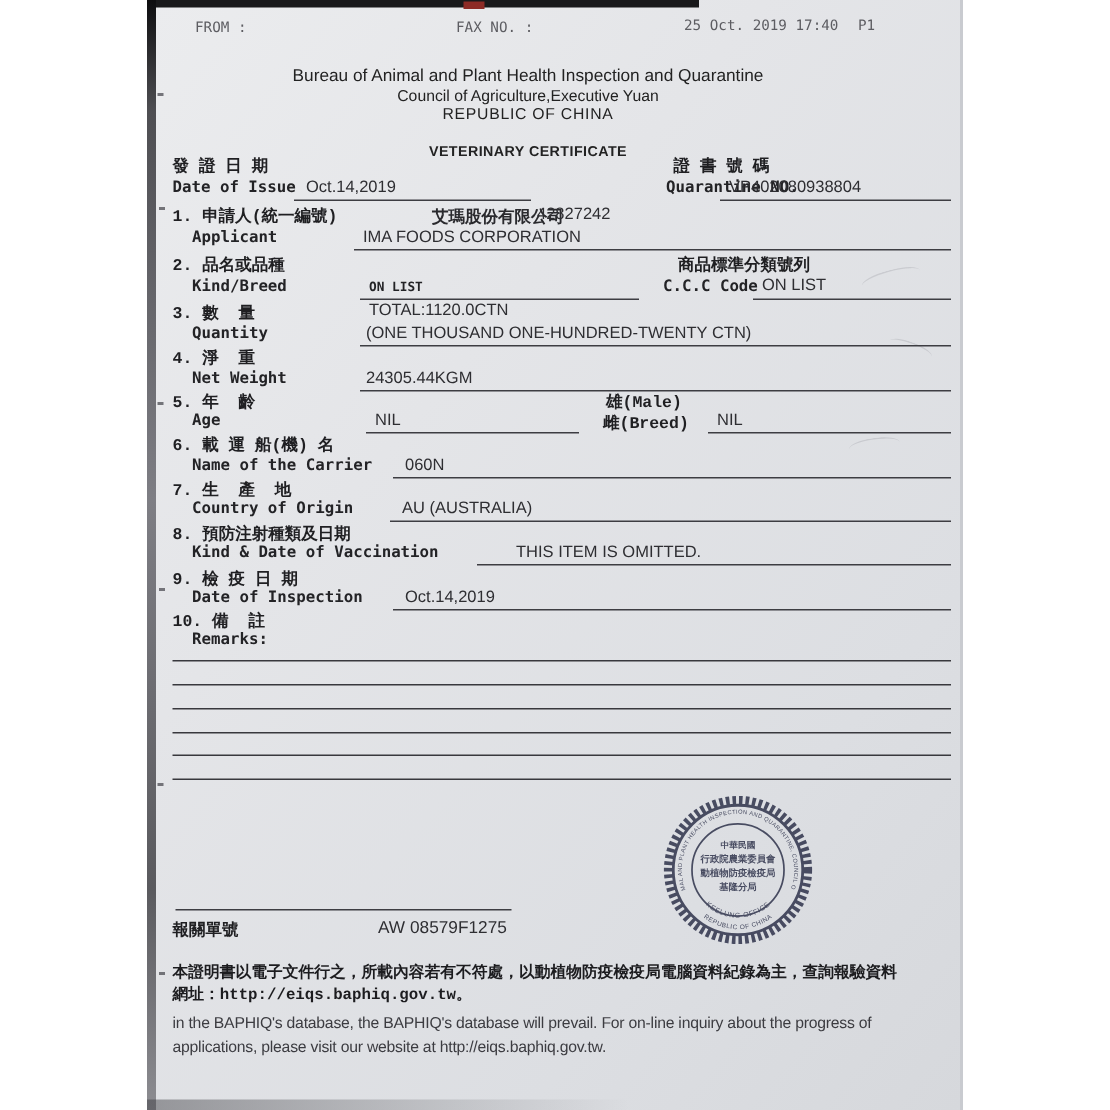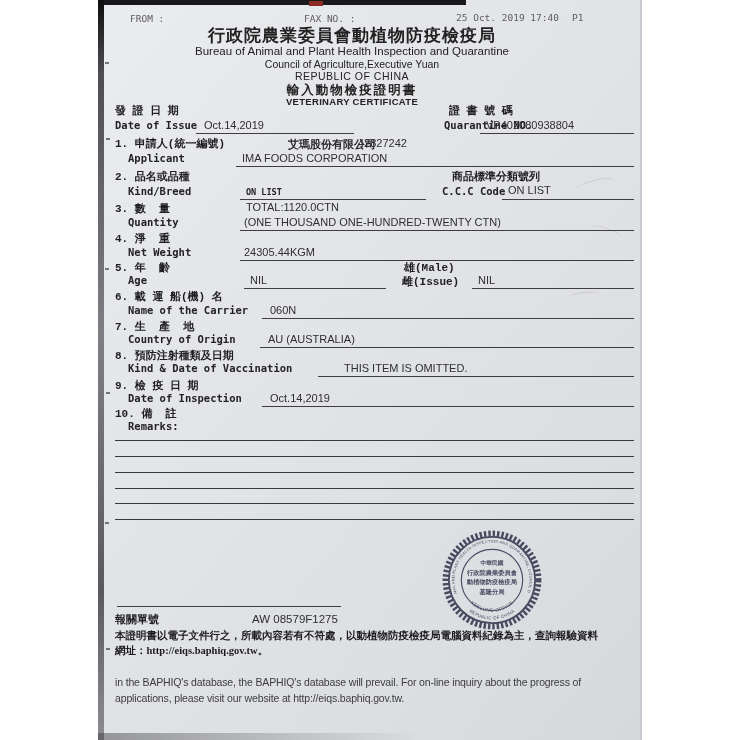--- a/index.html
+++ b/index.html
@@ -17,22 +17,22 @@
   .tick{position:absolute;width:4px;height:2px;background:#56565c;opacity:.8;}
   .scribble{position:absolute;border-top:1px solid #6a6a74;opacity:.18;border-radius:50%;}
   .fax{position:absolute;font-family:"DejaVu Sans Mono",monospace;font-size:9.5px;color:#5d5d62;white-space:pre;}
   .lh{position:absolute;left:0;width:496px;text-align:center;color:#222;white-space:nowrap;}
   .zh{position:absolute;font-family:Liberation Mono, monospace;font-weight:bold;font-size:11px;color:#1f1f22;white-space:pre;}
   .zhv{position:absolute;font-family:"DejaVu Serif",serif;font-weight:600;font-size:11px;color:#2a2a2e;white-space:pre;margin-left:34px;}
   .en{position:absolute;font-family:"DejaVu Sans Mono",monospace;font-weight:600;font-size:10.5px;color:#232326;white-space:pre;}
   .val{position:absolute;font-family:"Liberation Sans",sans-serif;font-size:11px;color:#2e2e32;white-space:pre;}
   .ul{position:absolute;border-top:1.4px solid #3d3d42;height:0;}
   .rline{position:absolute;left:11px;width:519px;border-top:1.6px solid #38383d;height:0;}
-  .ft-zh{position:absolute;left:11px;width:524px;font-family:Liberation Serif, serif;font-weight:bold;
-         font-size:10.5px;color:#1c1c1f;white-space:nowrap;}
+  .ft-zh{position:absolute;left:11px;width:524px;font-family:Liberation Mono, monospace;font-weight:bold;
+         font-size:10.5px;color:#1c1c1f;white-space:nowrap;margin-top:12px;}
   .ft-en{position:absolute;left:11px;width:524px;font-family:"Liberation Sans",sans-serif;
          font-size:10.5px;letter-spacing:-0.15px;color:#3c3c41;white-space:nowrap;}
   .seal{position:absolute;left:336px;top:528px;opacity:.88;}
 </style>
 </head>
 <body>
 
 <div class="stage">
   <div class="paper">
     <div class="edge"></div>
@@ -48,25 +48,23 @@
     <div class="tick" style="left:2px;top:648px"></div>
     <div class="scribble" style="left:470px;top:180px;width:40px;height:10px;transform:rotate(-15deg)"></div>
     <div class="scribble" style="left:488px;top:228px;width:30px;height:8px;transform:rotate(20deg)"></div>
     <div class="scribble" style="left:462px;top:292px;width:34px;height:9px;transform:rotate(-8deg)"></div>
 
     <span class="fax" style="left:26px;top:13px">FROM :</span>
     <span class="fax" style="left:200px;top:13px">FAX NO. :</span>
     <span class="fax" style="left:352px;top:12px">25 Oct. 2019 17:40</span>
     <span class="fax" style="left:468px;top:12px">P1</span>
 
-    <div class="lh" style="top:24px;font-family:'DejaVu Serif',serif;font-weight:bold;font-size:17px;letter-spacing:1px">行政院農業委員會動植物防疫檢疫局</div>
     <div class="lh" style="top:58px;font-size:10.5px">Council of Agriculture,Executive Yuan</div>
     <div class="lh" style="top:45px;font-size:11.5px">Bureau of Animal and Plant Health Inspection and Quarantine</div>
     <div class="lh" style="top:70px;font-size:10.5px;letter-spacing:.5px">REPUBLIC OF CHINA</div>
-    <div class="lh" style="top:82px;font-family:'DejaVu Serif',serif;font-weight:bold;font-size:12.5px;letter-spacing:2px">輸入動物檢疫證明書</div>
     <div class="lh" style="top:96px;font-size:9.5px;font-weight:bold;letter-spacing:.3px">VETERINARY CERTIFICATE</div>
 
     <span class="zh" style="left:11px;top:103px">發 證 日 期</span>
     <span class="zh" style="left:345px;top:103px">證 書 號 碼</span>
     <span class="en" style="left:11px;top:119px">Date of Issue</span>
     <span class="val" style="left:100px;top:119px">Oct.14,2019</span>
     <div class="ul" style="left:92px;top:133px;width:158px"></div>
     <span class="en" style="left:340px;top:119px">Quarantine NO.</span>
     <span class="val" style="left:382px;top:119px">VP402080938804</span>
     <div class="ul" style="left:376px;top:133px;width:154px"></div>
@@ -96,21 +94,21 @@
     <span class="zh" style="left:11px;top:231px">4. 淨  重</span>
     <span class="en" style="left:24px;top:246px">Net Weight</span>
     <span class="val" style="left:140px;top:246px">24305.44KGM</span>
     <div class="ul" style="left:136px;top:260px;width:394px"></div>
 
     <span class="zh" style="left:11px;top:260px">5. 年  齡</span>
     <span class="zh" style="left:300px;top:260px">雄(Male)</span>
     <span class="en" style="left:24px;top:274px">Age</span>
     <span class="val" style="left:146px;top:274px">NIL</span>
     <div class="ul" style="left:140px;top:288px;width:142px"></div>
-    <span class="zh" style="left:298px;top:274px">雌(Issue)</span>
+    <span class="zh" style="left:298px;top:274px">雌(Breed)</span>
     <span class="val" style="left:374px;top:274px">NIL</span>
     <div class="ul" style="left:368px;top:288px;width:162px"></div>
 
     <span class="zh" style="left:11px;top:289px">6. 載 運 船(機) 名</span>
     <span class="en" style="left:24px;top:304px">Name of the Carrier</span>
     <span class="val" style="left:166px;top:304px">060N</span>
     <div class="ul" style="left:158px;top:318px;width:372px"></div>
 
     <span class="zh" style="left:11px;top:319px">7. 生  產  地</span>
     <span class="en" style="left:24px;top:333px">Country of Origin</span>

